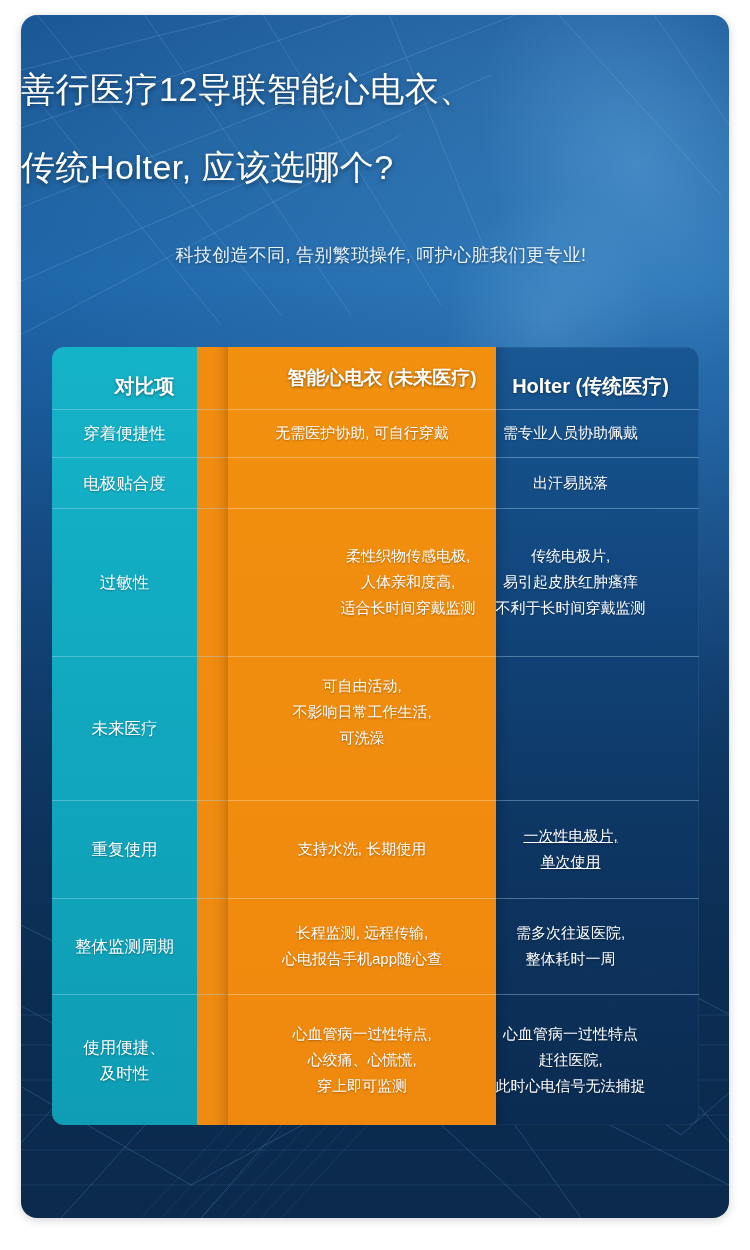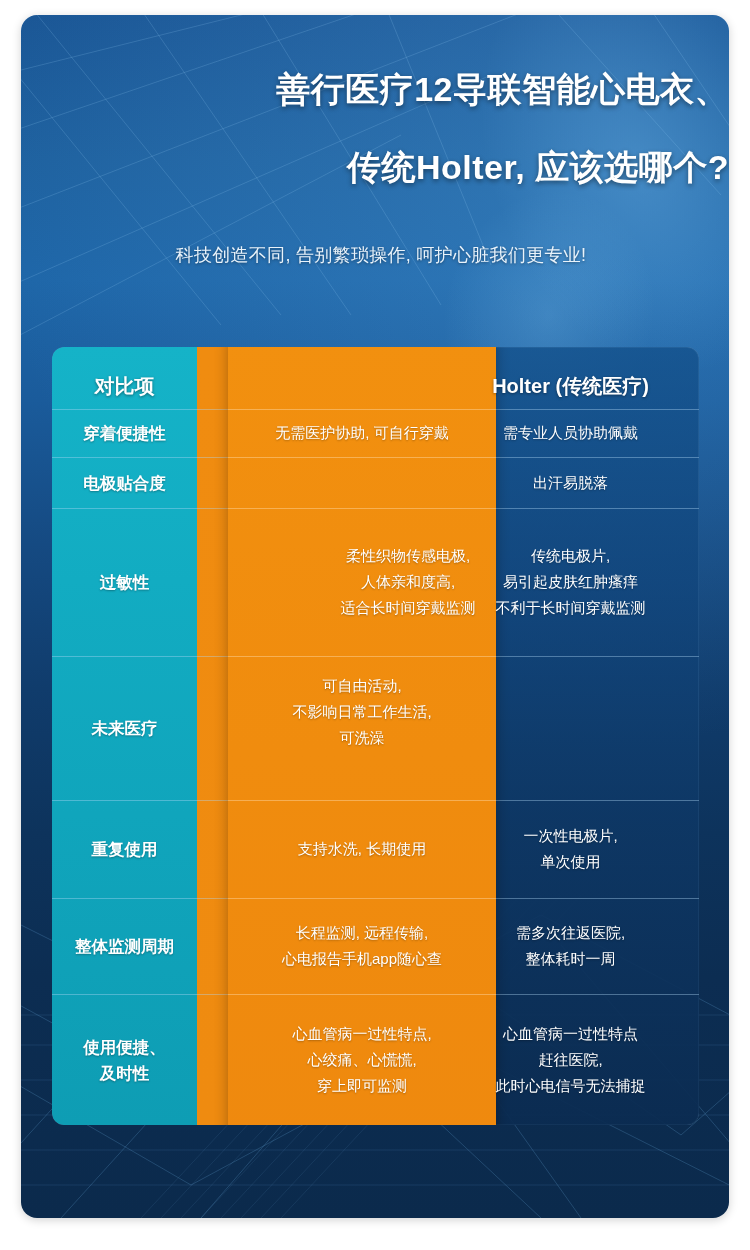--- a/index.html
+++ b/index.html
@@ -54,23 +54,23 @@
     width: 300px; height: 360px;
     background: radial-gradient(closest-side, rgba(150,215,255,0.20), rgba(150,215,255,0) 70%);
     transform: rotate(12deg);
     pointer-events: none;
   }
 
   
   .headline {
     position: absolute;
     left: 0; right: 0;
-    text-align: right;
+    text-align: left;
     color: #ffffff;
-    font-weight: bold;
+    font-weight: normal;
     letter-spacing: 0.5px;
     text-shadow: 0 2px 5px rgba(0,0,0,0.45);
   }
   #title-line1 { top: 52px;  font-size: 34px; line-height: 44px; }
   #title-line2 { top: 130px; font-size: 34px; line-height: 44px; }
   #subtitle {
     position: absolute; top: 228px; left: 12px; right: 0;
     text-align: center;
     color: #e9f3fb;
     font-size: 18px;
@@ -138,24 +138,24 @@
   
   #text-layer { position: absolute; inset: 0; z-index: 8; }
   .tcell {
     position: absolute;
     display: flex; align-items: center; justify-content: center;
     text-align: center;
     color: #ffffff;
     padding: 0 6px;
     white-space: pre-line;
   }
-  .hdr-text { font-weight: bold; font-size: 20px; text-shadow: 0 1px 3px rgba(0,0,0,0.45); }
+  .hdr-text { font-weight: bold; font-size: 20px; text-shadow: 0 1px 3px rgba(0,0,0,0.45); margin-left: 20px; }
   .hdr-text.orange { font-size: 19px; }
   .body-text { font-size: 15px; line-height: 26px; text-shadow: 0 1px 2px rgba(0,0,0,0.30); }
-  .body-text.label { font-size: 16.5px; font-weight: bold; }
+  .body-text.label { font-size: 16.5px; }
 
   .c-left  { left: 0;    width: 145px; }
   .c-mid   { left: 176px; width: 268px; }
   .c-right { left: 390px; width: 257px; }
 </style>
 </head>
 <body>
 
 <div id="poster">
 
@@ -231,20 +231,21 @@
       <div class="rowline-o" style="top:177px"></div>
       <div class="rowline-o" style="top:325px"></div>
       <div class="rowline-o" style="top:469px"></div>
       <div class="rowline-o" style="top:567px"></div>
       <div class="rowline-o" style="top:663px"></div>
     </div>
 
     <div id="text-layer">
 
       <div class="tcell c-left  hdr-text" style="top:16px; height:46px;">对比项</div>
+      <div class="tcell c-mid   hdr-text orange" style="top:-16px; height:94px;">智能心电衣 (未来医疗)</div>
       <div class="tcell c-right hdr-text" style="top:16px; height:46px;">Holter (传统医疗)</div>
 
       <div class="tcell c-left  body-text label" style="top:62px; height:48px;">穿着便捷性</div>
       <div class="tcell c-mid   body-text" style="top:62px; height:48px;">无需医护协助, 可自行穿戴</div>
       <div class="tcell c-right body-text" style="top:62px; height:48px;">需专业人员协助佩戴</div>
 
       <div class="tcell c-left  body-text label" style="top:110px; height:51px;">电极贴合度</div>
       <div class="tcell c-right body-text" style="top:110px; height:51px;">出汗易脱落</div>
 
       <div class="tcell c-left  body-text label" style="top:161px; height:148px;">过敏性</div>
@@ -255,21 +256,21 @@
 易引起皮肤红肿瘙痒
 不利于长时间穿戴监测</div>
 
       <div class="tcell c-left  body-text label" style="top:309px; height:144px;">未来医疗</div>
       <div class="tcell c-mid   body-text" style="top:293px; height:144px;">可自由活动,
 不影响日常工作生活,
 可洗澡</div>
 
       <div class="tcell c-left  body-text label" style="top:453px; height:98px;">重复使用</div>
       <div class="tcell c-mid   body-text" style="top:453px; height:98px;">支持水洗, 长期使用</div>
-      <div class="tcell c-right body-text" style="top:453px; height:98px;">一次性电极片,
+      <div class="tcell c-right body-text" style="top:453px; height:98px;text-decoration:underline;">一次性电极片,
 单次使用</div>
 
       <div class="tcell c-left  body-text label" style="top:551px; height:96px;">整体监测周期</div>
       <div class="tcell c-mid   body-text" style="top:551px; height:96px;">长程监测, 远程传输,
 心电报告手机app随心查</div>
       <div class="tcell c-left  body-text label" style="top:647px; height:131px;">使用便捷、
 及时性</div>
 
       <div class="tcell c-right body-text" style="top:551px; height:96px;">需多次往返医院,
 整体耗时一周</div>

